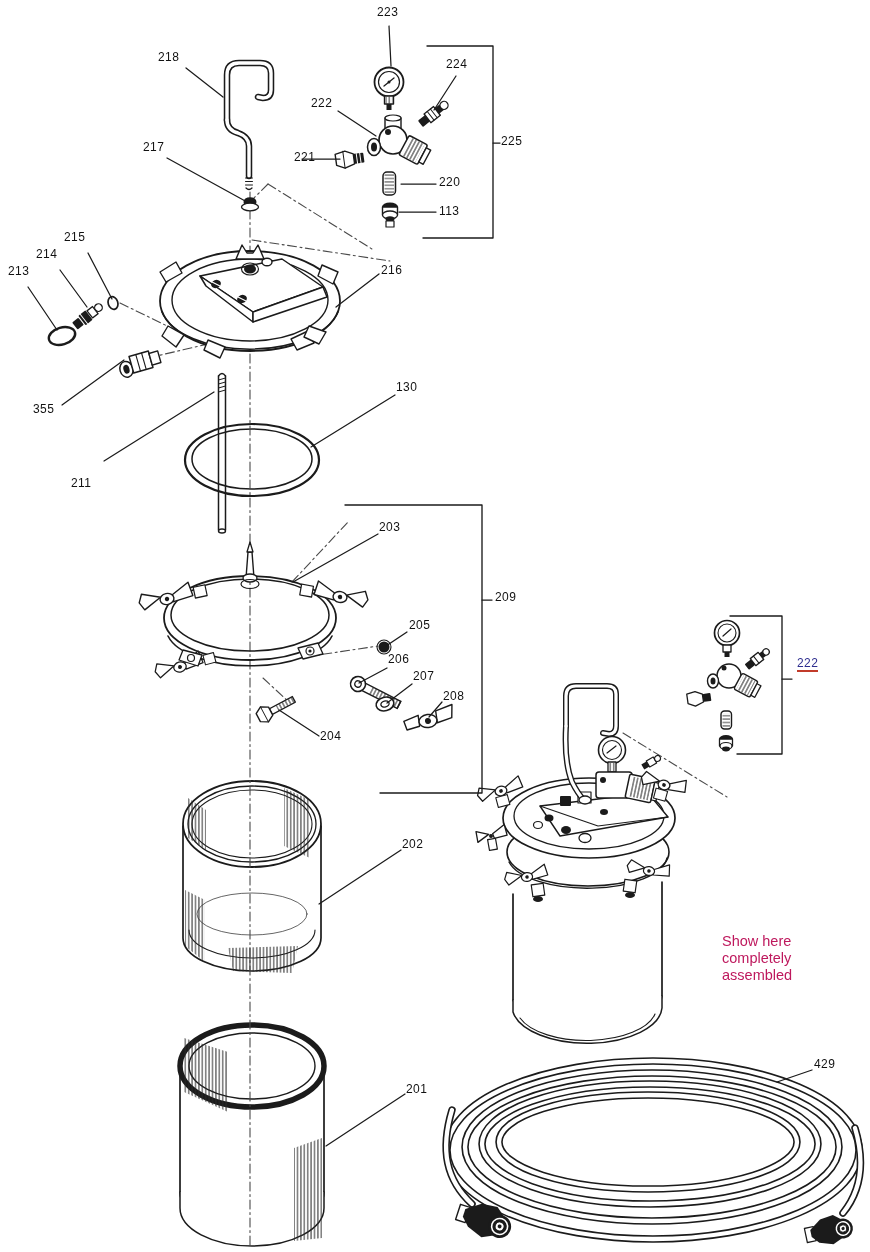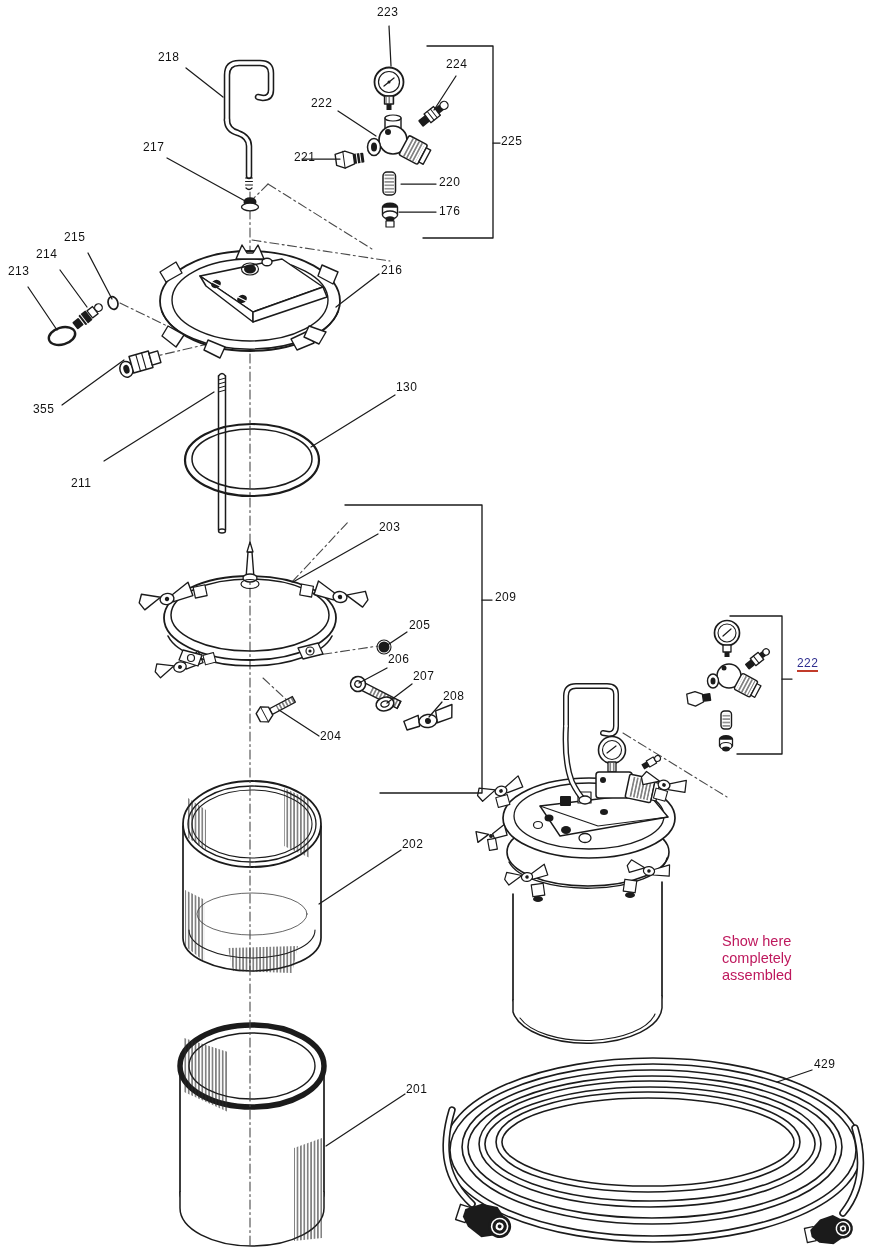--- a/index.html
+++ b/index.html
@@ -447,21 +447,21 @@
         <div>assembled</div>
       </div>
 <div class="part-label" style="left: 377px; top: 6px;">223</div>
       <div class="part-label" style="left: 158px; top: 51px;">218</div>
       <div class="part-label" style="left: 446px; top: 58px;">224</div>
       <div class="part-label" style="left: 311px; top: 97px;">222</div>
       <div class="part-label" style="left: 501px; top: 135px;">225</div>
       <div class="part-label" style="left: 143px; top: 141px;">217</div>
       <div class="part-label" style="left: 294px; top: 151px;">221</div>
       <div class="part-label" style="left: 439px; top: 176px;">220</div>
-      <div class="part-label" style="left: 439px; top: 205px;">176</div>
+      <div class="part-label" style="left: 439px; top: 205px;">113</div>
       <div class="part-label" style="left: 64px; top: 231px;">215</div>
       <div class="part-label" style="left: 36px; top: 248px;">214</div>
       <div class="part-label" style="left: 8px; top: 265px;">213</div>
       <div class="part-label" style="left: 381px; top: 264px;">216</div>
       <div class="part-label" style="left: 396px; top: 381px;">130</div>
       <div class="part-label" style="left: 33px; top: 403px;">355</div>
       <div class="part-label" style="left: 71px; top: 457px; margin-top: 20px;">211</div>
       <div class="part-label" style="left: 379px; top: 521px;">203</div>
       <div class="part-label" style="left: 495px; top: 591px;">209</div>
       <div class="part-label" style="left: 409px; top: 619px;">205</div>

